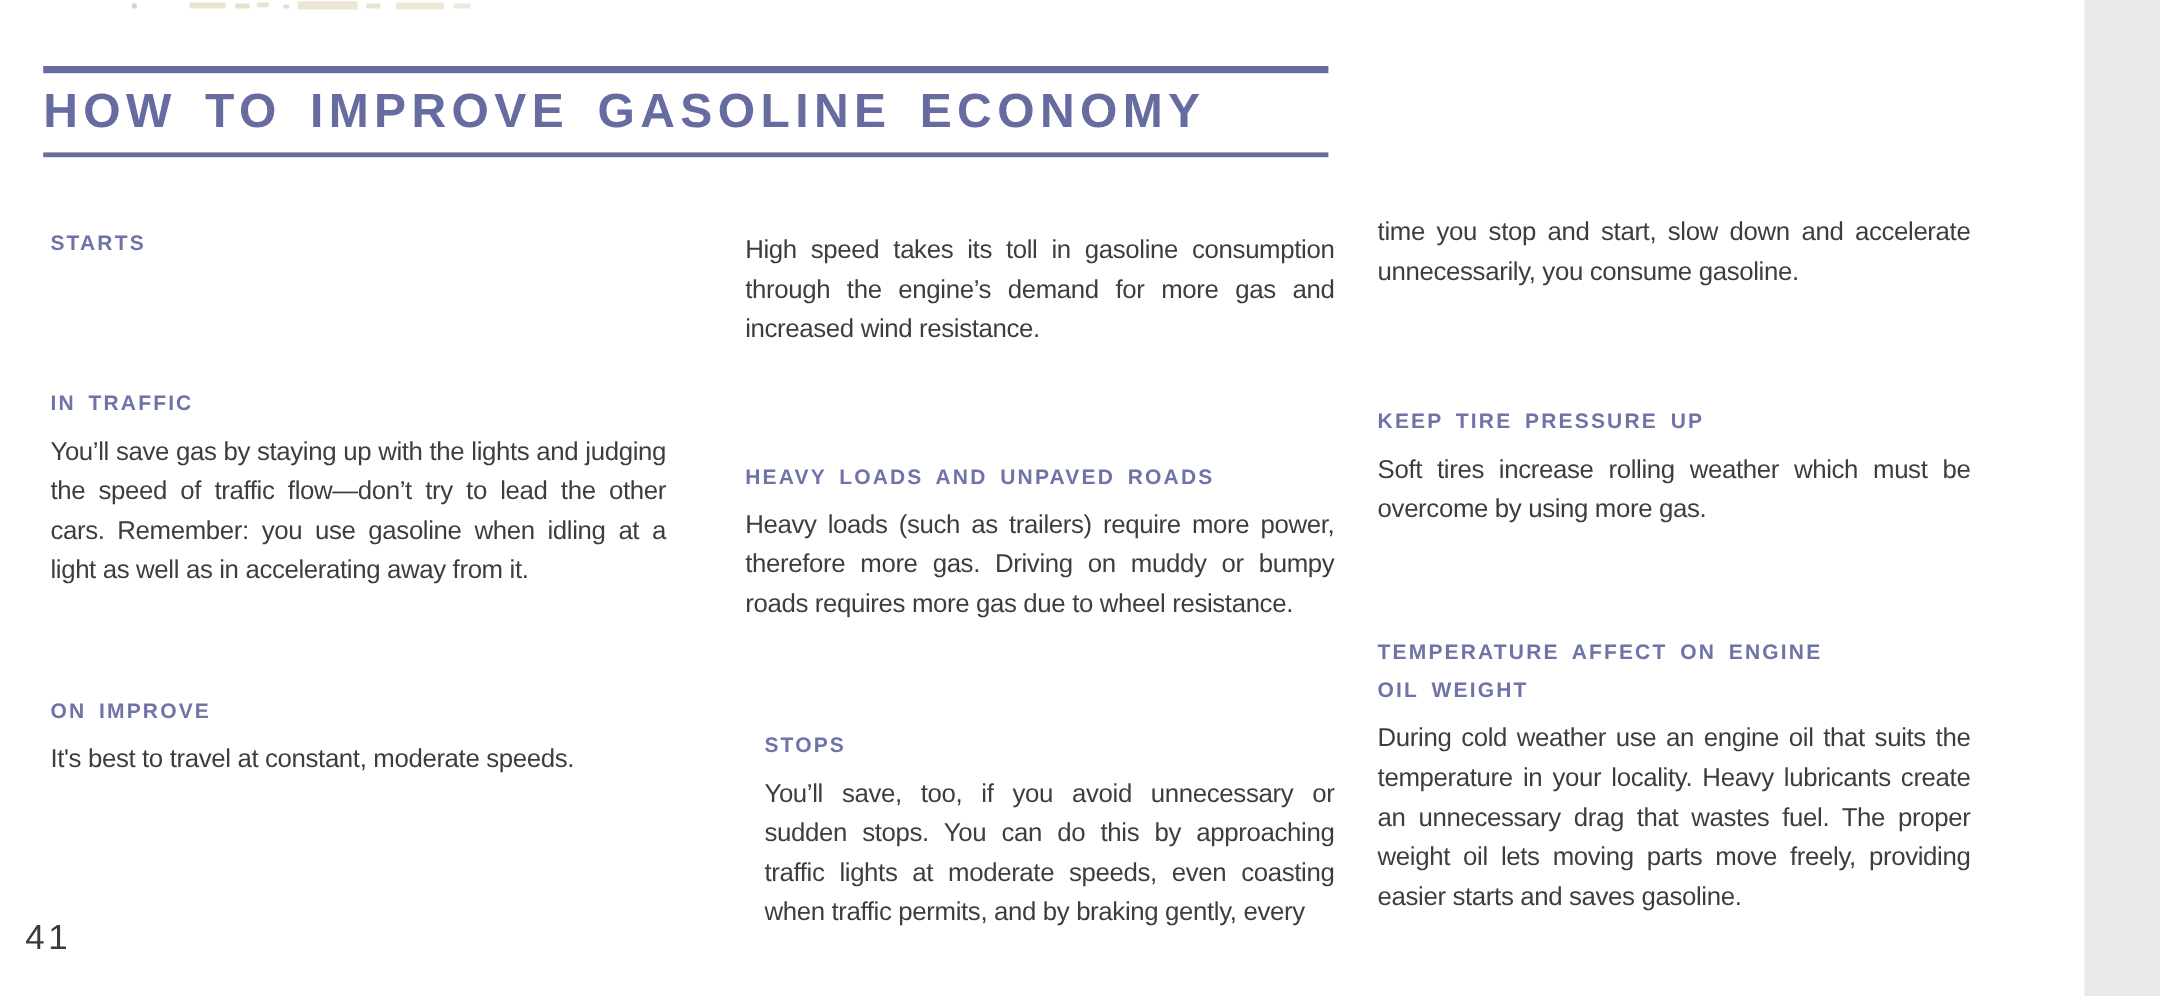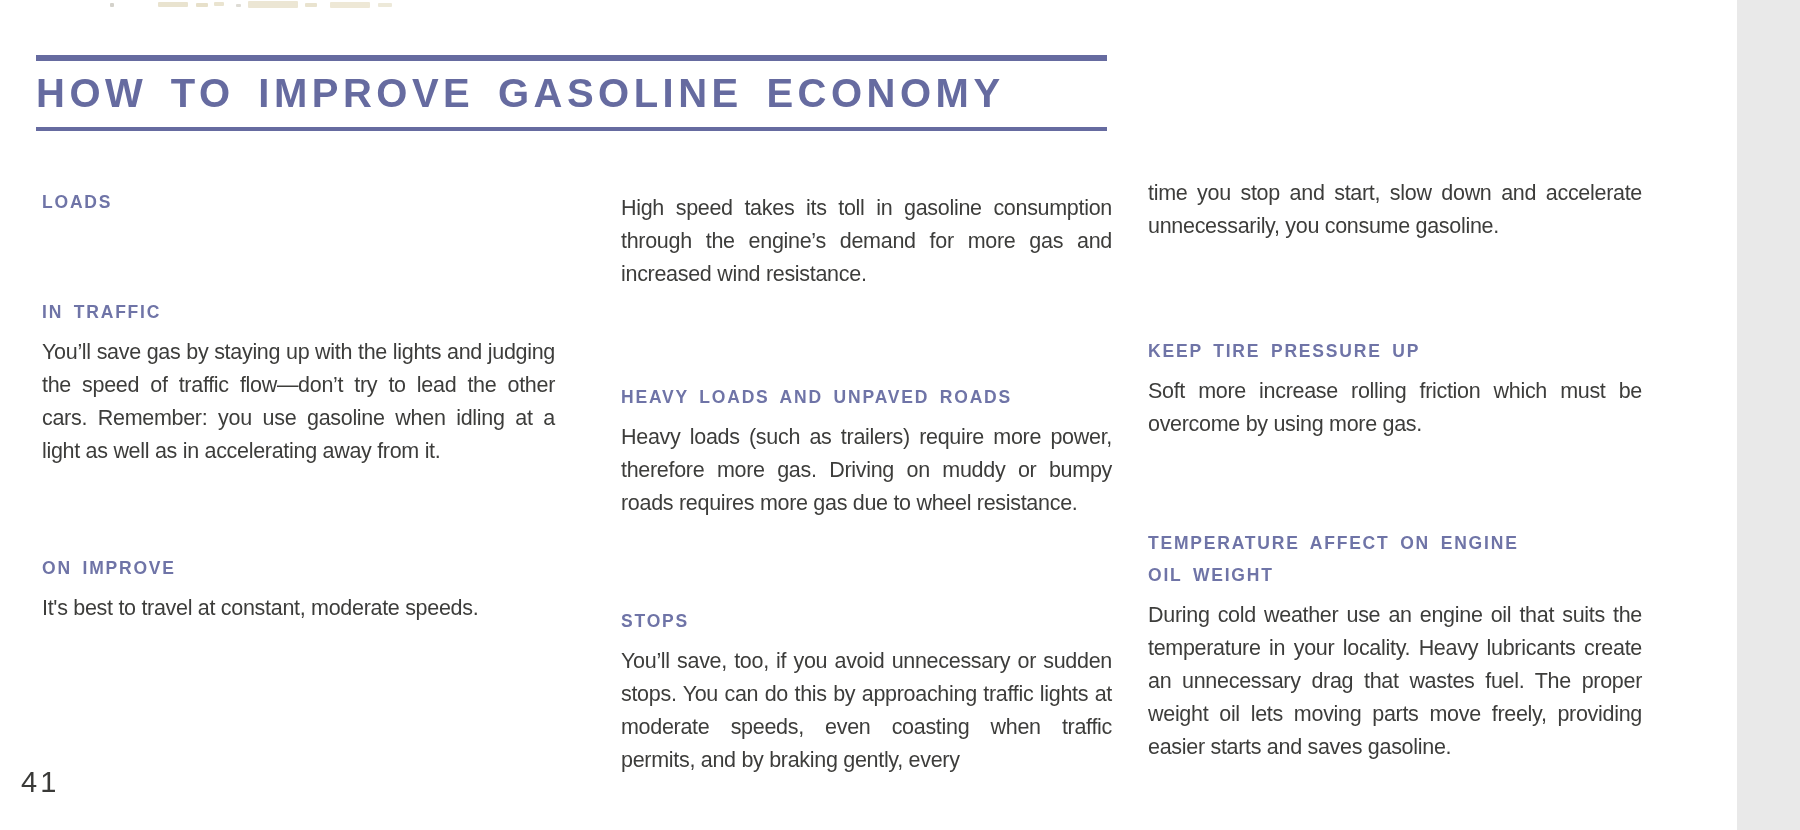--- a/index.html
+++ b/index.html
@@ -58,25 +58,25 @@
     font-size: 21.5px;
     line-height: 33px;
     letter-spacing: -0.3px;
     text-align: justify;
     color: var(--body-ink);
   }
   .section > p:first-child { margin-top: 0; }
 
   
   .c1s0 { margin-top: 16px; }
-  .c1s1 { margin-top: 78px; }
+  .c1s1 { margin-top: 102px; }
   .c1s2 { margin-top: 84px; }
   .c2s0 { margin-top: 22px; }
   .c2s1 { margin-top: 90px; }
-  .c2s2 { margin-top: 85px; }
+  .c2s2 { margin-top: 85px; margin-left: 16px; }
   .c3s0 { margin-top: 7px; }
   .c3s1 { margin-top: 92px; }
   .c3s2 { margin-top: 86px; }
 
   .page-number {
     position: absolute;
     left: 21px;
     top: 766px;
     font-size: 29px;
     letter-spacing: 3px;
@@ -99,21 +99,21 @@
   <div class="artifact" style="left:378px; top:3px; width:14px; height:4px; background:#e9e3cf; opacity:.8;"></div>
 
   <header class="title-block">
     <div class="rule-top"></div>
     <h1 class="page-title">HOW TO IMPROVE GASOLINE ECONOMY</h1>
     <div class="rule-bottom"></div>
   </header>
 
   <section class="col col-1">
     <div class="section c1s0">
-      <h2>LOADS</h2>
+      <h2>STARTS</h2>
     </div>
     <div class="section c1s1">
       <h2>IN TRAFFIC</h2>
       <p>You’ll save gas by staying up with the lights and judging the speed of traffic flow—don’t try to lead the other cars. Remember: you use gasoline when idling at a light as well as in accelerating away from it.</p>
     </div>
     <div class="section c1s2">
       <h2>ON IMPROVE</h2>
       <p>It's best to travel at constant, moderate speeds.</p>
     </div>
   </section>
@@ -131,21 +131,21 @@
       <p>You’ll save, too, if you avoid unnecessary or sudden stops. You can do this by approaching traffic lights at moderate speeds, even coasting when traffic permits, and by braking gently, every</p>
     </div>
   </section>
 
   <section class="col col-3">
     <div class="section c3s0">
       <p>time you stop and start, slow down and accelerate unnecessarily, you consume gasoline.</p>
     </div>
     <div class="section c3s1">
       <h2>KEEP TIRE PRESSURE UP</h2>
-      <p>Soft more increase rolling friction which must be overcome by using more gas.</p>
+      <p>Soft tires increase rolling weather which must be overcome by using more gas.</p>
     </div>
     <div class="section c3s2">
       <h2>TEMPERATURE AFFECT ON ENGINE
 OIL WEIGHT</h2>
       <p>During cold weather use an engine oil that suits the temperature in your locality. Heavy lubricants create an unnecessary drag that wastes fuel. The proper weight oil lets moving parts move freely, providing easier starts and saves gasoline.</p>
     </div>
   </section>
 
   <div class="page-number">41</div>
 

